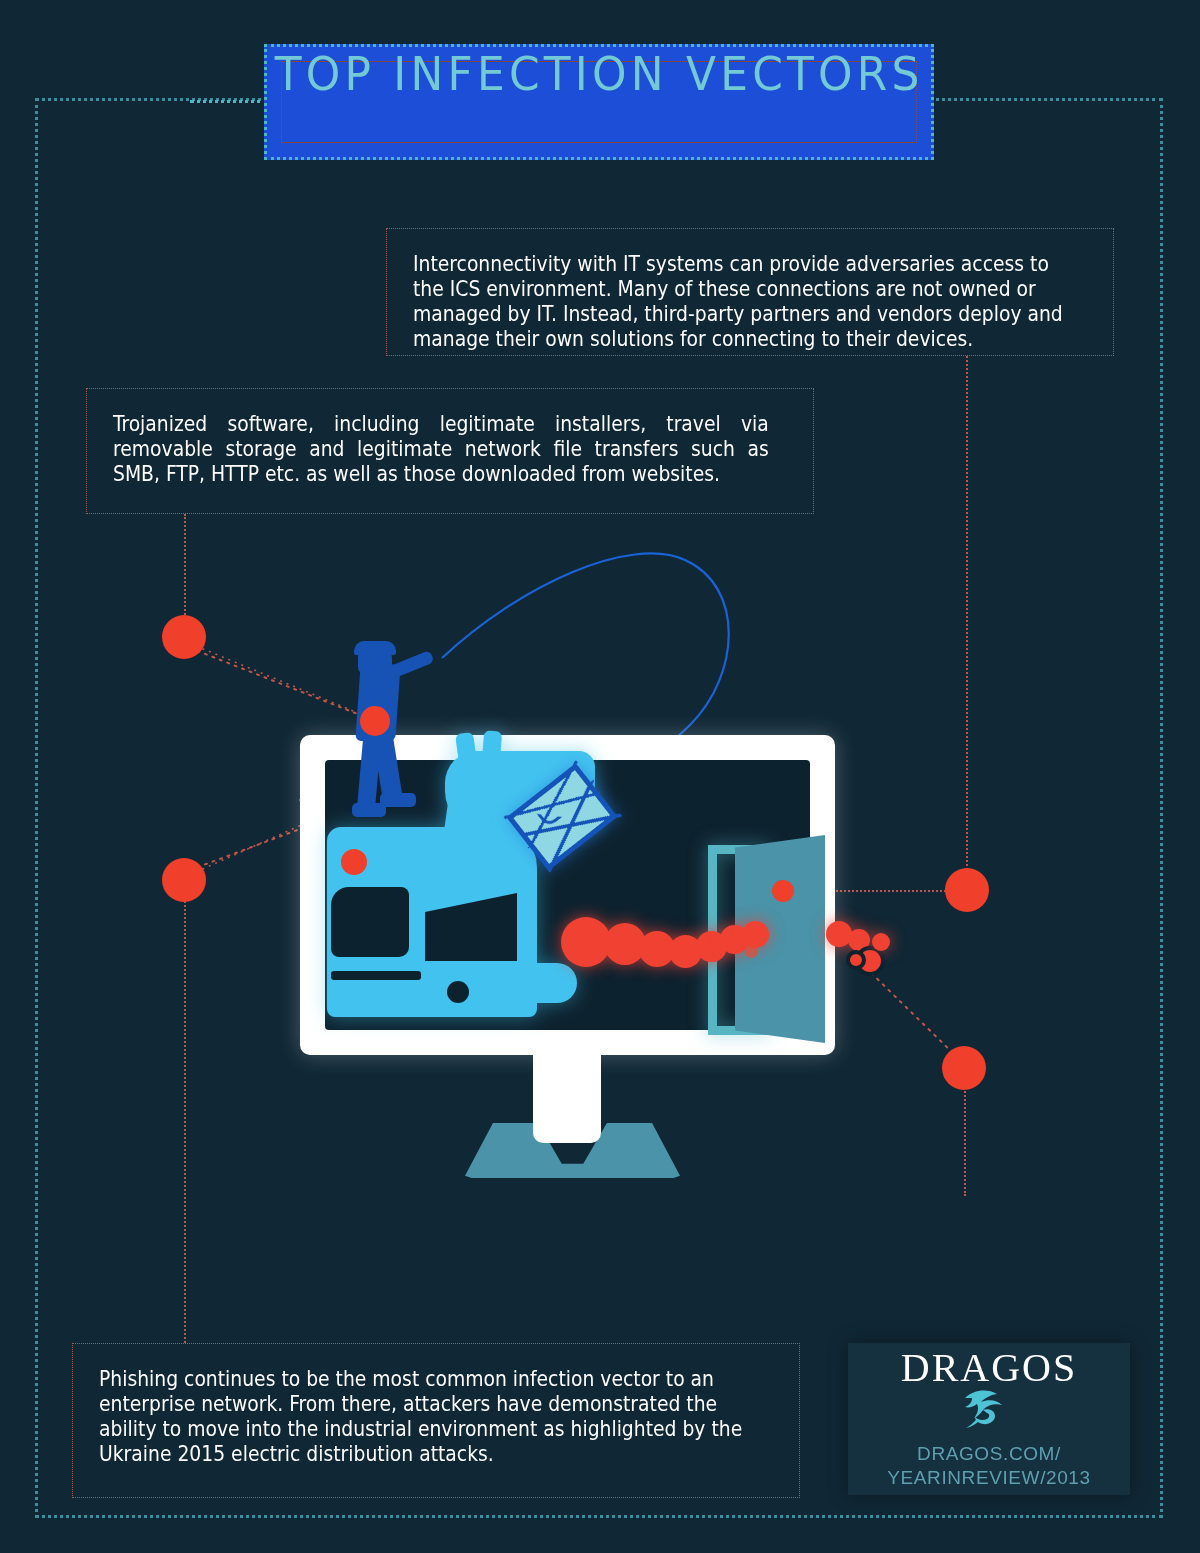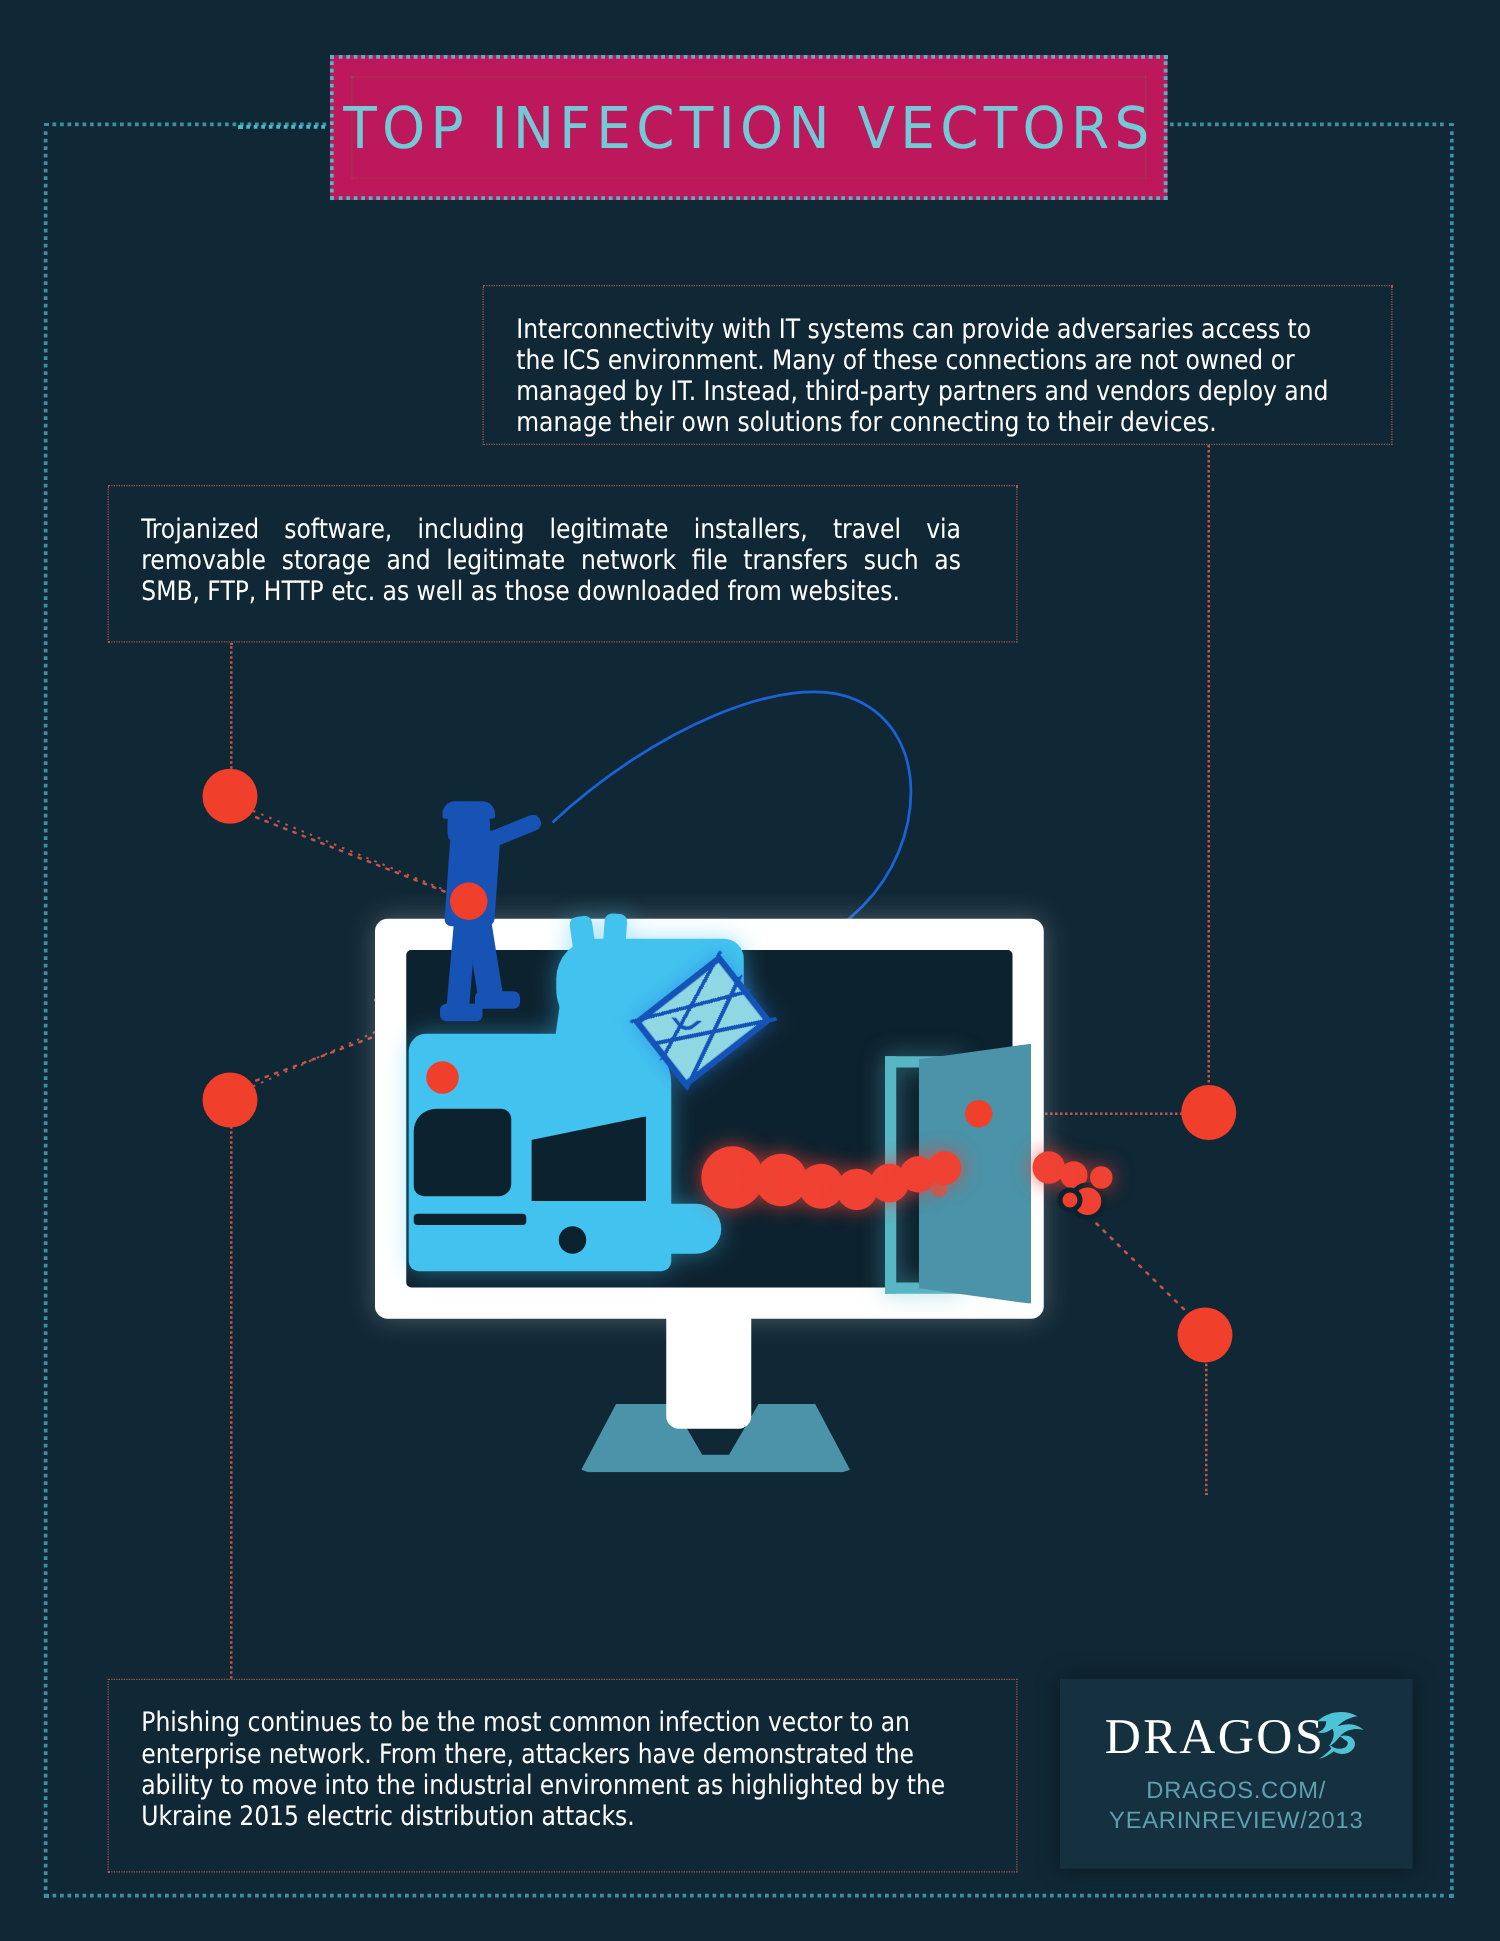--- a/index.html
+++ b/index.html
@@ -18,22 +18,22 @@
     border:3px dotted #3d8fa0;
     box-sizing:border-box;
     pointer-events:none;
   }
 
   
   .title-box{
     position:absolute;left:264px;top:44px;width:670px;height:116px;
     border:3px dotted #4fb6c6;
     box-sizing:border-box;
-    background:#be185d;
-    display:flex;align-items:center;justify-content:center;
+    background:#1d4ed8;
+    display:flex;justify-content:center;
   }
   .title-inner{
     position:absolute;left:14px;top:14px;right:14px;bottom:14px;
     border:1px dotted #8a4a46;
     box-sizing:border-box;
   }
   .title-text{
     position:relative;
     font-family:"Liberation Sans Narrow","DejaVu Sans Condensed","Liberation Sans",sans-serif;
     font-size:46px;letter-spacing:4px;color:#73c9d6;font-weight:400;
@@ -60,21 +60,21 @@
     font-size:21.5px;
     line-height:25px;
     transform:scaleX(0.97);
     transform-origin:left center;
   }
   .panel.justify p{text-align:justify;}
 
   #panel1{left:386px;top:228px;width:728px;height:128px;}
   #panel2{left:86px;top:388px;width:728px;height:126px;}
   #panel3{left:386px;top:1196px;width:728px;height:120px;}
-  #panel4{left:86px;top:1343px;width:728px;height:155px;}
+  #panel4{left:72px;top:1343px;width:728px;height:155px;}
 
   
   .rline{position:absolute;pointer-events:none;}
   .rline.v{border-left:2px dotted #c0564b;}
   .rline.h{border-top:2px dotted #c0564b;}
 
   
   .node{
     position:absolute;border-radius:50%;background:#f03f2b;
   }
@@ -243,21 +243,21 @@
   }
 
   
   .dragos-card{
     position:absolute;left:848px;top:1343px;width:282px;height:152px;
     background:#15303f;
     box-shadow:0 0 18px rgba(0,0,0,.35);
     display:flex;flex-direction:column;align-items:center;justify-content:center;
   }
   .dragos-logo{
-    display:flex;align-items:center;justify-content:space-between;gap:2px;margin-bottom:12px;
+    display:flex;align-items:center;justify-content:space-between;gap:2px;margin-bottom:12px;flex-direction:column;
   }
   .dragos-word{
     font-family:"Liberation Serif","DejaVu Serif",serif;
     font-size:40px;letter-spacing:2px;color:#ffffff;line-height:1;
   }
   .dragos-url{
     font-family:"Liberation Sans","DejaVu Sans",sans-serif;
     font-size:19px;color:#5e9fb0;text-align:center;line-height:24px;letter-spacing:.6px;
   }
 </style>

